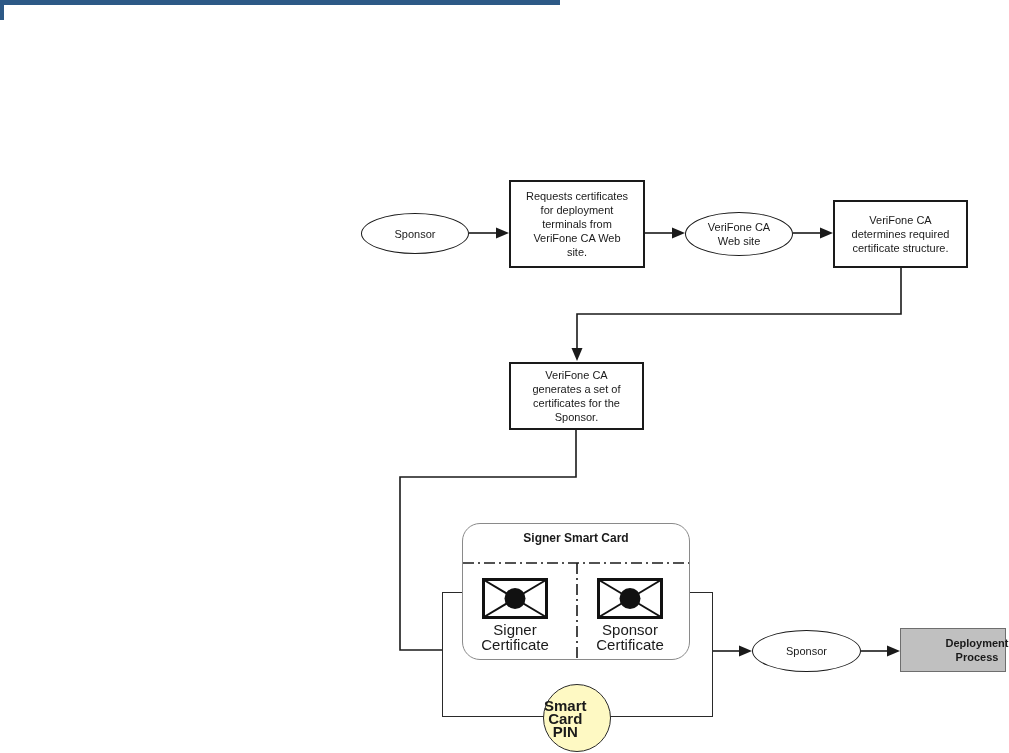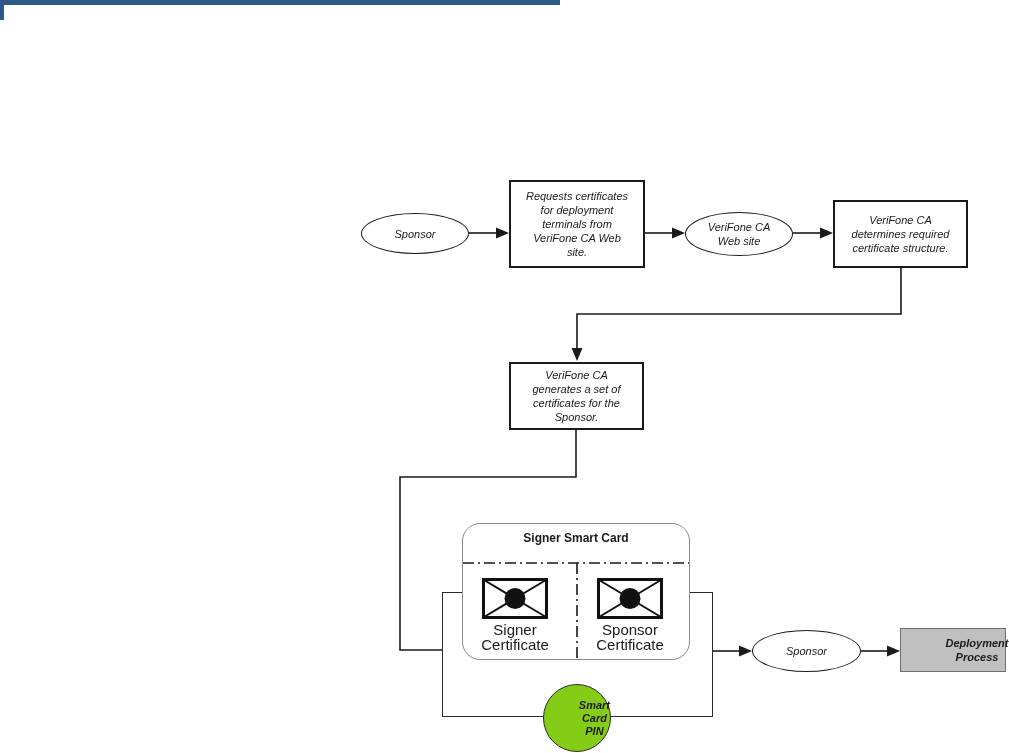--- a/index.html
+++ b/index.html
@@ -25,21 +25,21 @@
 
   .node {
     position: absolute;
     display: flex; align-items: center; justify-content: center;
     text-align: center;
     font-size: 11px; line-height: 14px;
     background: #ffffff;
     box-sizing: border-box;
     z-index: 4;
   }
-  .node-text { white-space: pre-line; font-style: italic; }
+  .node-text { white-space: pre-line; }
   .ellipse { border: 1.6px solid #1a1a1a; border-radius: 50%; }
   .rect    { border: 2px solid #1a1a1a; }
 
   #n-sponsor-start { left: 361px; top: 213px; width: 108px; height: 41px; }
   #n-request       { left: 509px; top: 180px; width: 136px; height: 88px; }
   #n-website       { left: 685px; top: 212px; width: 108px; height: 44px; }
   #n-determine     { left: 833px; top: 200px; width: 135px; height: 68px; }
   #n-generate      { left: 509px; top: 362px; width: 135px; height: 68px; }
 
   .outer-rect {
@@ -74,27 +74,27 @@
     font-size: 15px; line-height: 15px;
     white-space: pre-line;
     z-index: 4;
   }
   #lbl-signer  { left: 475px; top: 622px; }
   #lbl-sponsor { left: 590px; top: 622px; }
 
   .pin-circle {
     position: absolute; left: 543px; top: 684px;
     width: 68px; height: 68px;
-    background: #84cc16;
+    background: #fef9c3;
     border: 1.6px solid #2a2a2a;
     border-radius: 50%;
     box-sizing: border-box;
-    display: flex; align-items: center; justify-content: flex-end;
-    text-align: center;
-    font-size: 11px; line-height: 13px; font-weight: bold;
+    display: flex; align-items: center; justify-content: flex-start;
+    text-align: center;
+    font-size: 15px; line-height: 13px; font-weight: bold;
     z-index: 3;
   }
   #n-sponsor-end { left: 752px; top: 630px; width: 109px; height: 42px; }
   #n-deployment {
     left: 900px; top: 628px; width: 106px; height: 44px;
     background: #c0c0c0;
     border: 1px solid #6e6e6e;
     font-weight: bold;
     padding-left: 48px;
   }

